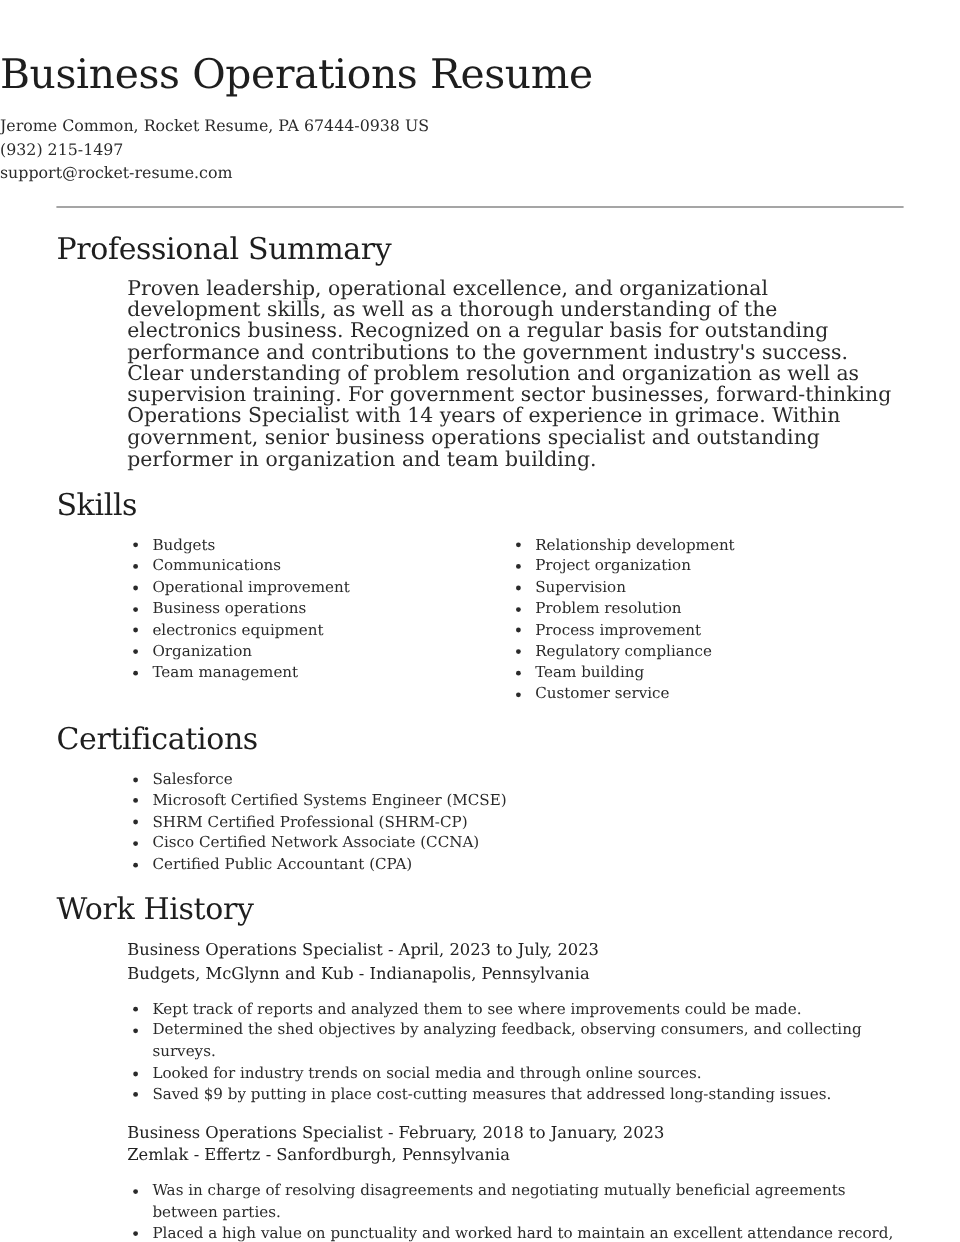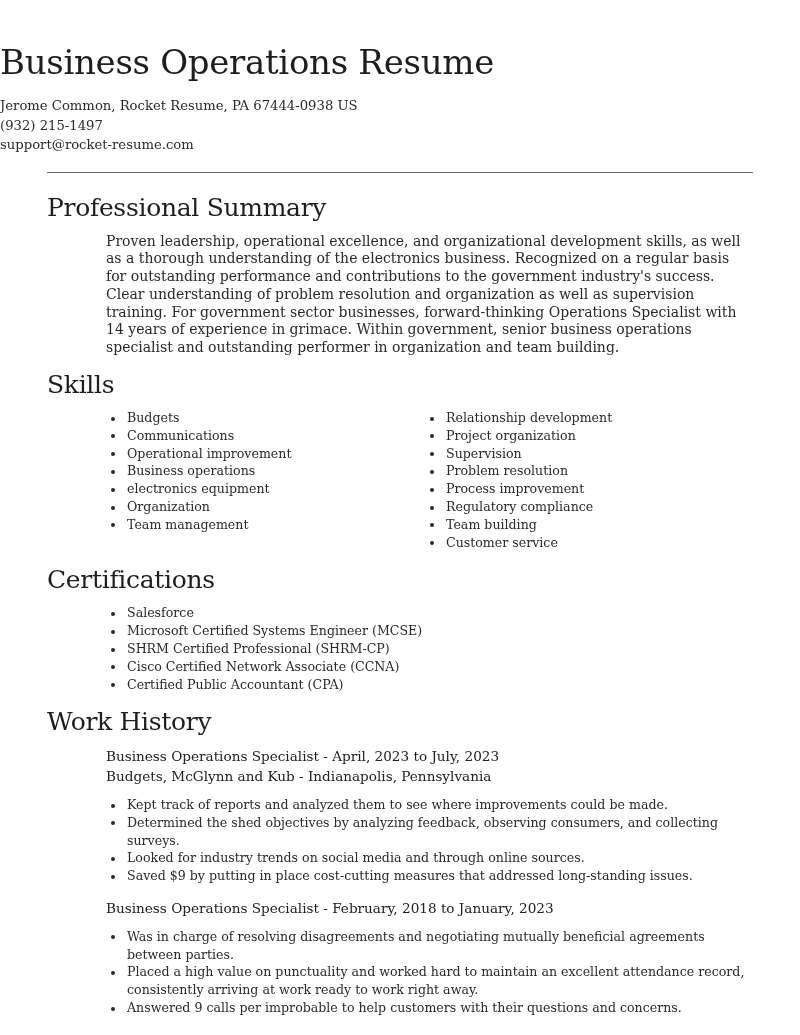--- a/index.html
+++ b/index.html
@@ -27,21 +27,21 @@
       font-size: 25px;
       font-weight: normal;
       margin-left: 47px;
       color: #1e1e1e;
       line-height: 32px;
       letter-spacing: -0.3px;
     }
     .summary-title { margin-top: 19px; }
     .summary {
       margin: 9px 55px 0 106px;
-      font-size: 14px;
+      font-size: 17px;
       line-height: 17.8px;
       color: #2a2a2a;
     }
     .skills-title { margin-top: 12px; }
     .skills {
       display: flex;
       margin-top: 8px;
       margin-left: 106px;
     }
     .skills ul { width: 319px; }
@@ -127,20 +127,21 @@
     <ul class="bullets job-duties">
       <li>Kept track of reports and analyzed them to see where improvements could be made.</li>
       <li>Determined the shed objectives by analyzing feedback, observing consumers, and collecting surveys.</li>
       <li>Looked for industry trends on social media and through online sources.</li>
       <li>Saved $9 by putting in place cost-cutting measures that addressed long-standing issues.</li>
     </ul>
   </div>
 
   <div class="job job2">
     <div class="job-head">Business Operations Specialist - February, 2018 to January, 2023</div>
+    <div class="job-head">Zemlak - Effertz - Sanfordburgh, Pennsylvania</div>
     <ul class="bullets job-duties">
       <li>Was in charge of resolving disagreements and negotiating mutually beneficial agreements between parties.</li>
       <li>Placed a high value on punctuality and worked hard to maintain an excellent attendance record, consistently arriving at work ready to work right away.</li>
       <li>Answered 9 calls per improbable to help customers with their questions and concerns.</li>
 
     </ul>
   </div>
 </section>
 
 </body></html>

